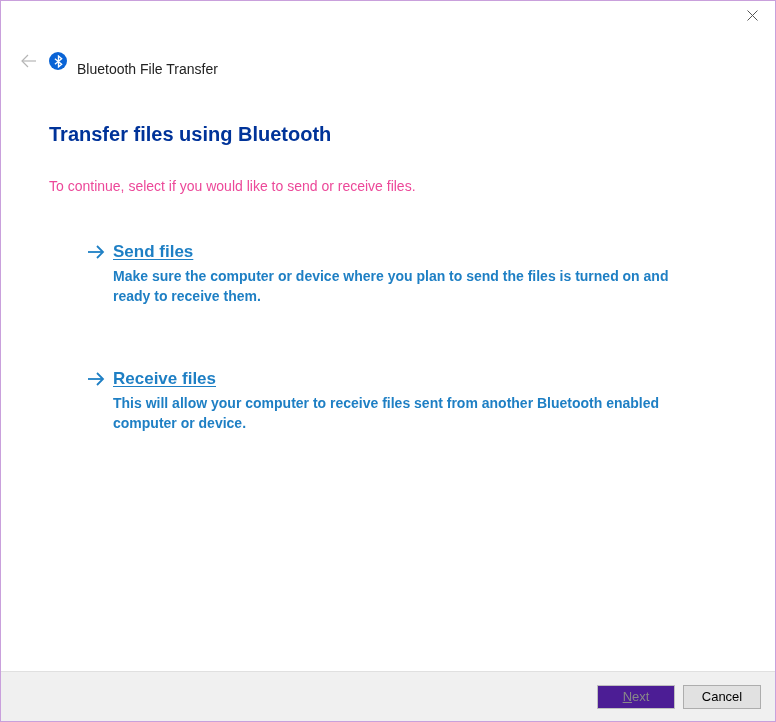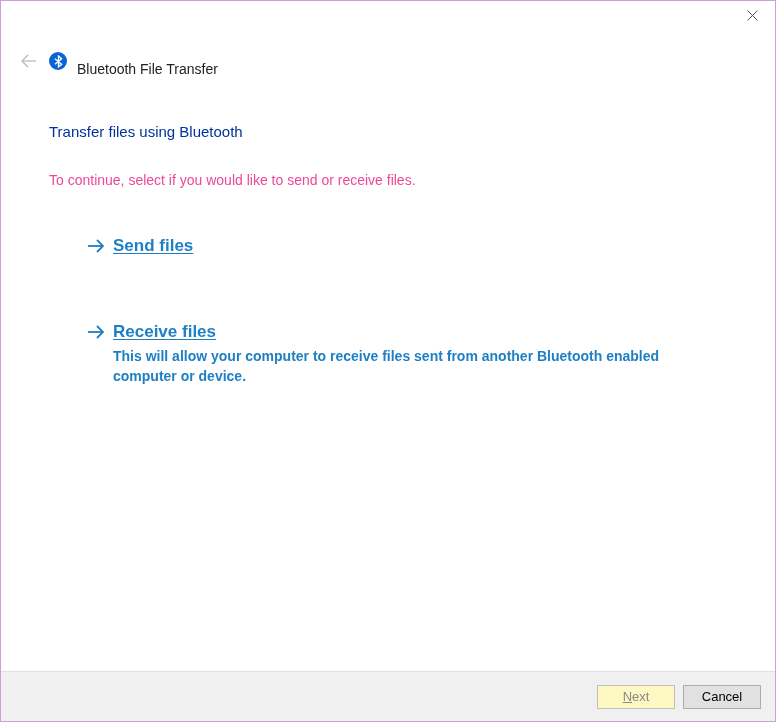--- a/index.html
+++ b/index.html
@@ -81,23 +81,23 @@
       font-size: 14px;
       color: #222;
       margin-left: 0px;
       margin-top: 16px;
     }
     .content {
       flex: 1;
       padding: 38px 48px 10px 48px;
     }
     .main-heading {
-      font-size: 15px;
+      font-size: 20px;
       color: #003399;
-      font-weight: 400;
+      font-weight: 700;
       margin-bottom: 32px;
     }
     .intro-text {
       font-size: 14px;
       color: #1a1a1a;
       line-height: 1.45;
       margin-bottom: 30px;
     }
     .instruction-text {
       font-size: 14px;
@@ -159,21 +159,21 @@
       font-size: 13px;
       font-family: inherit;
       border: 1px solid #adadad;
       background: #e1e1e1;
       cursor: pointer;
       padding: 0 10px;
     }
     .btn.disabled {
       color: #888;
       border-color: #bfbfbf;
-      background: #fef9c3;
+      background: #4c1d95;
       cursor: default;
     }
     .btn .access {
       text-decoration: underline;
     }
   </style>
 </head>
 <body>
 
 <div class="window">
@@ -208,20 +208,21 @@
 
     <div class="option">
       <div class="option-arrow">
         <svg viewBox="0 0 18 16">
           <line x1="1" y1="8" x2="16" y2="8"></line>
           <polyline points="10,2 16,8 10,14"></polyline>
         </svg>
       </div>
       <div class="option-body">
         <div class="option-title">Send files</div>
+        <div class="option-desc">Make sure the computer or device where you plan to send the files is turned on and ready to receive them.</div>
       </div>
     </div>
 
     <div class="option">
       <div class="option-arrow">
         <svg viewBox="0 0 18 16">
           <line x1="1" y1="8" x2="16" y2="8"></line>
           <polyline points="10,2 16,8 10,14"></polyline>
         </svg>
       </div>

